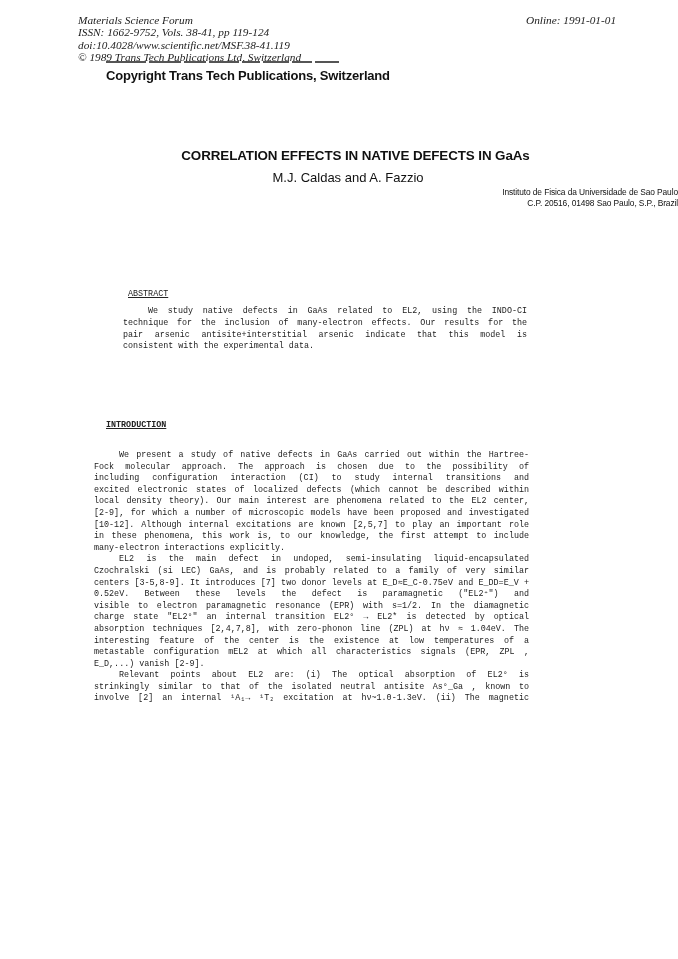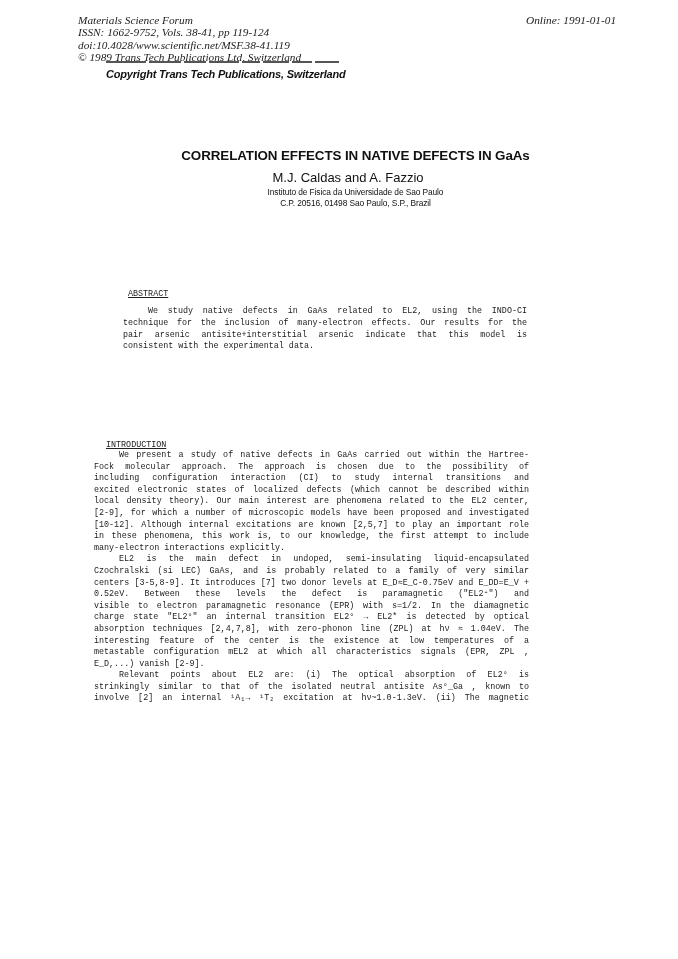--- a/index.html
+++ b/index.html
@@ -2,29 +2,29 @@
 <html><head>
 <meta charset="utf-8">
 <style>
   html, body { margin: 0; padding: 0; background: #ffffff; }
   body { width: 678px; height: 959px; position: relative; overflow: hidden; color: #111; }
   .meta { position: absolute; left: 61px; top: 14px; font-family: "Liberation Serif", serif; font-style: italic; font-size: 11.3px; line-height: 12.3px; color: #222; margin-left: 17px; }
   .meta div { white-space: nowrap; }
   .online { position: absolute; left: 526px; top: 14px; font-family: "Liberation Serif", serif; font-style: italic; font-size: 11.3px; color: #222; white-space: nowrap; }
   .garbled { position: absolute; left: 106px; top: 61px; width: 238px; height: 3px; overflow: hidden; }
   .garbled span { display: inline-block; height: 2px; background: #555; margin-right: 3px; vertical-align: top; }
-  .copyright { position: absolute; left: 106px; top: 68px; font-family: "Liberation Sans", sans-serif; font-style: italic; font-weight: bold; font-size: 11px; letter-spacing: -0.2px; color: #111; white-space: nowrap; }
+  .copyright { position: absolute; left: 106px; top: 68px; font-family: "Liberation Sans", sans-serif; font-weight: bold; font-size: 13px; letter-spacing: -0.2px; color: #111; white-space: nowrap; }
   .title { position: absolute; left: 0; width: 678px; top: 148px; text-align: center; padding-left: 33px; box-sizing: border-box; font-family: "Liberation Sans", sans-serif; font-weight: bold; font-size: 13.4px; letter-spacing: -0.1px; white-space: nowrap; }
   .authors { position: absolute; left: 0; width: 678px; top: 170px; text-align: center; padding-left: 18px; box-sizing: border-box; font-family: "Liberation Sans", sans-serif; font-size: 13px; white-space: nowrap; }
-  .affil { position: absolute; left: 0; width: 678px; top: 187px; text-align: center; padding-left: 33px; box-sizing: border-box; font-family: "Liberation Sans", sans-serif; font-size: 8.4px; line-height: 10.5px; white-space: nowrap; letter-spacing: -0.1px; }
+  .affil { position: absolute; left: 0; width: 678px; top: 187px; text-align: right; padding-left: 33px; box-sizing: border-box; font-family: "Liberation Sans", sans-serif; font-size: 8.4px; line-height: 10.5px; white-space: nowrap; letter-spacing: -0.1px; }
   .mono { font-family: "Liberation Mono", monospace; font-size: 8.4px; color: #222; }
   .heading { position: absolute; text-decoration: underline; white-space: nowrap; }
   .abs-head { left: 128px; top: 289px; }
   .abs-body { position: absolute; left: 123px; top: 306px; width: 404px; line-height: 11.8px; }
-  .intro-head { left: 106px; top: 440px; }
+  .intro-head { left: 106px; top: 420px; font-weight: bold; }
   .intro-body { position: absolute; left: 94px; top: 450px; width: 435px; line-height: 11.6px; }
   .line { display: block; white-space: nowrap; text-align: justify; text-align-last: justify; height: 11.6px; }
   .abs-body .line { height: 11.8px; }
   .line.last { text-align-last: left; }
   .indent { padding-left: 25px; }
 </style>
 </head>
 <body>
 
 <div class="meta">

